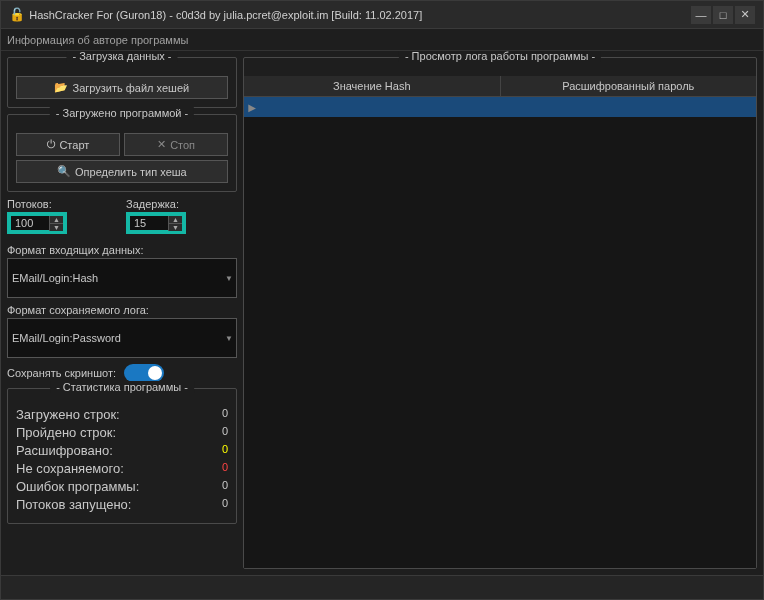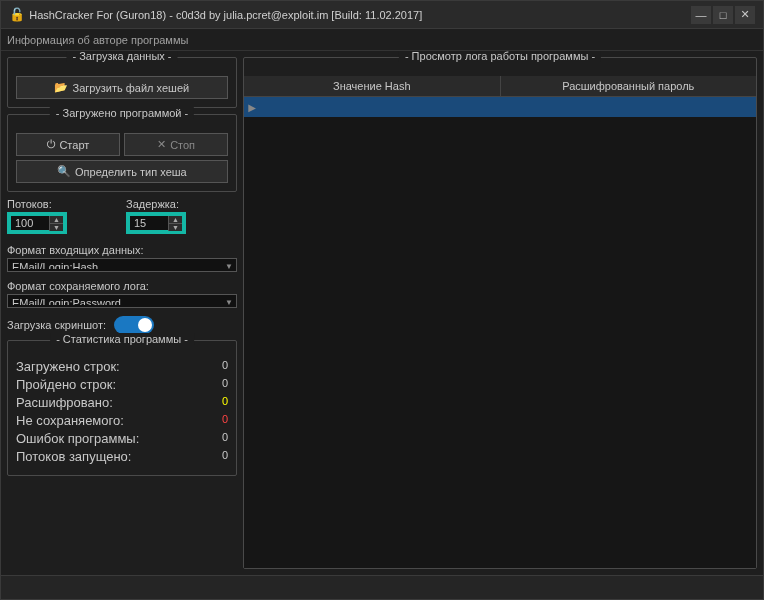--- a/index.html
+++ b/index.html
@@ -176,21 +176,21 @@
       color: #aaa;
       user-select: none;
     }
     .spin-up { border-bottom: 1px solid #555; }
 
     .select-box {
       background: #111;
       border: 1px solid #555;
       color: #c8c8c8;
       width: 100%;
-      height: 14px;
+      height: 40px;
       padding: 2px 4px;
       font-size: 11px;
       appearance: none;
       -webkit-appearance: none;
       position: relative;
       cursor: pointer;
       outline: none;
     }
     .select-wrapper {
       position: relative;
@@ -447,21 +447,21 @@
         <div class="select-wrapper">
           <select class="select-box">
             <option>EMail/Login:Password</option>
             <option>Login:Password</option>
             <option>Password</option>
           </select>
         </div>
       </div>
 
       <div class="toggle-row">
-        <span class="toggle-label">Загрузка скриншот:</span>
+        <span class="toggle-label">Сохранять скриншот:</span>
         <div class="toggle">
           <div class="toggle-knob"></div>
         </div>
       </div>
 
       <div class="group-box">
         <span class="group-box-title">- Статистика программы -</span>
         <div id="stats-rows-container">
             <div class="stats-row">
               <span class="stats-key">Загружено строк:</span>

